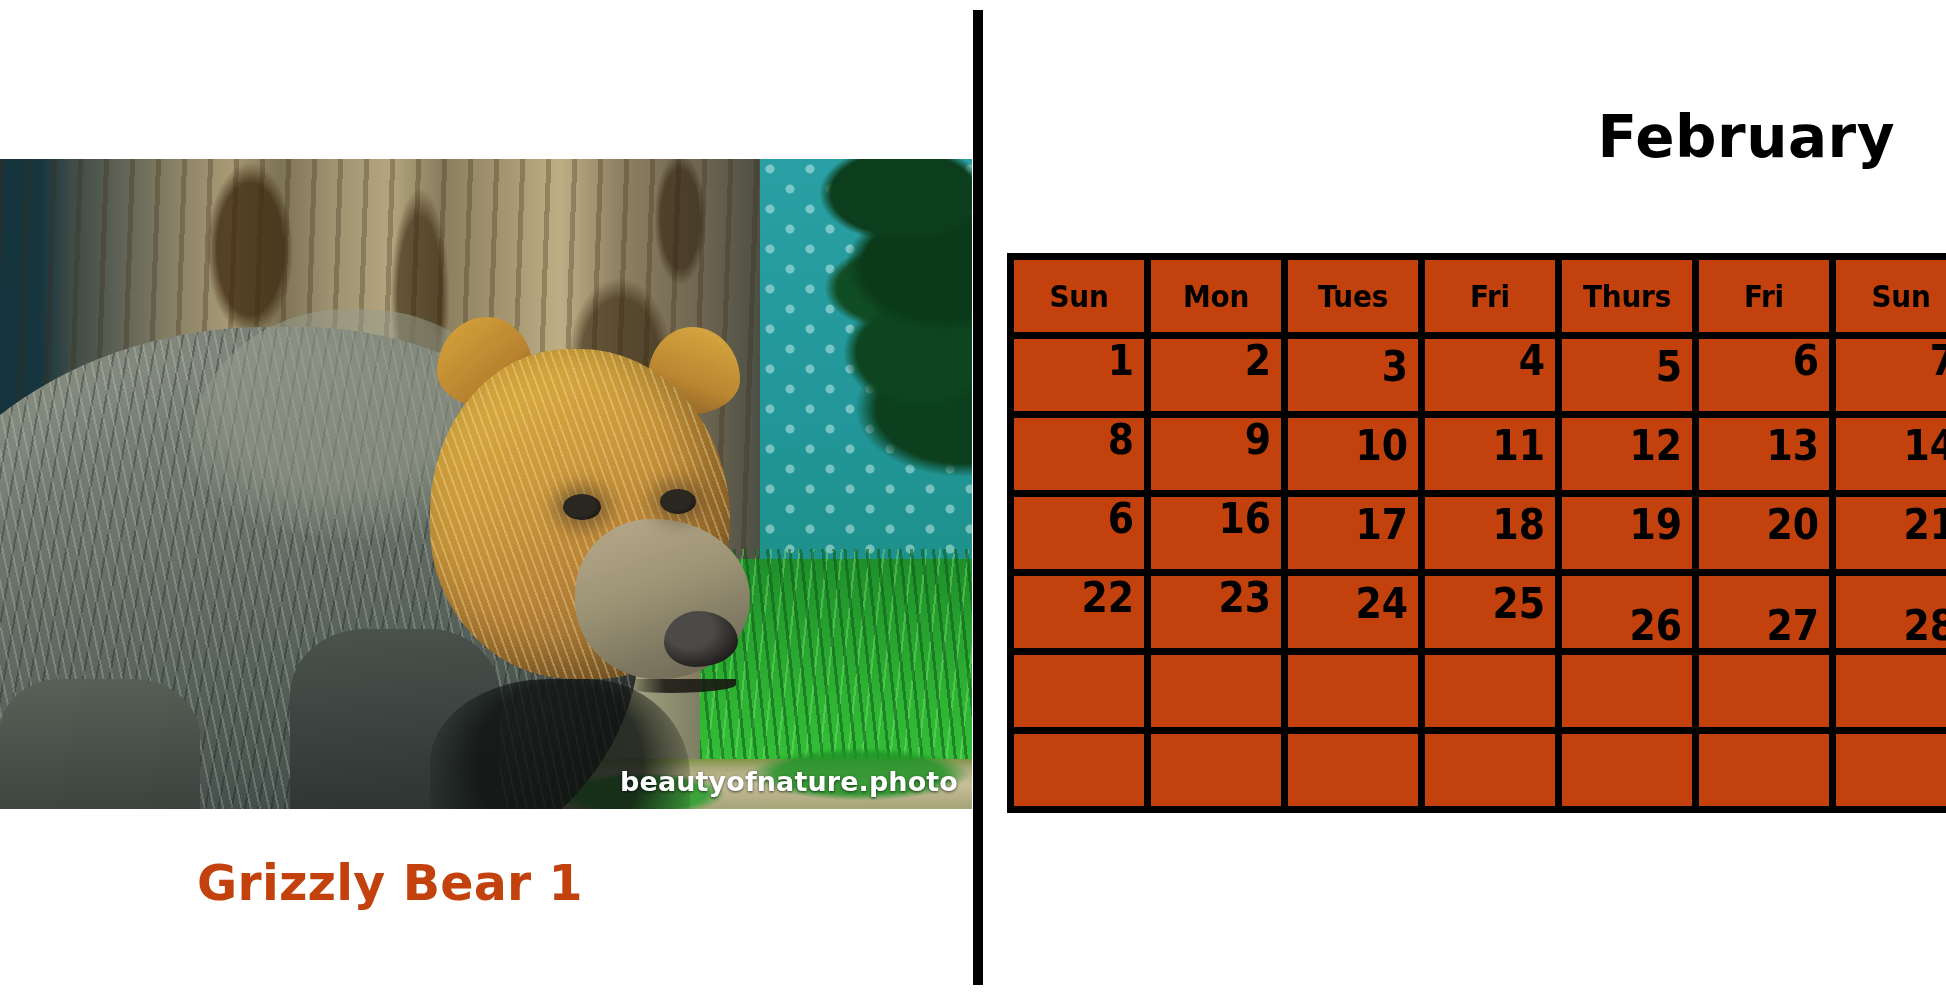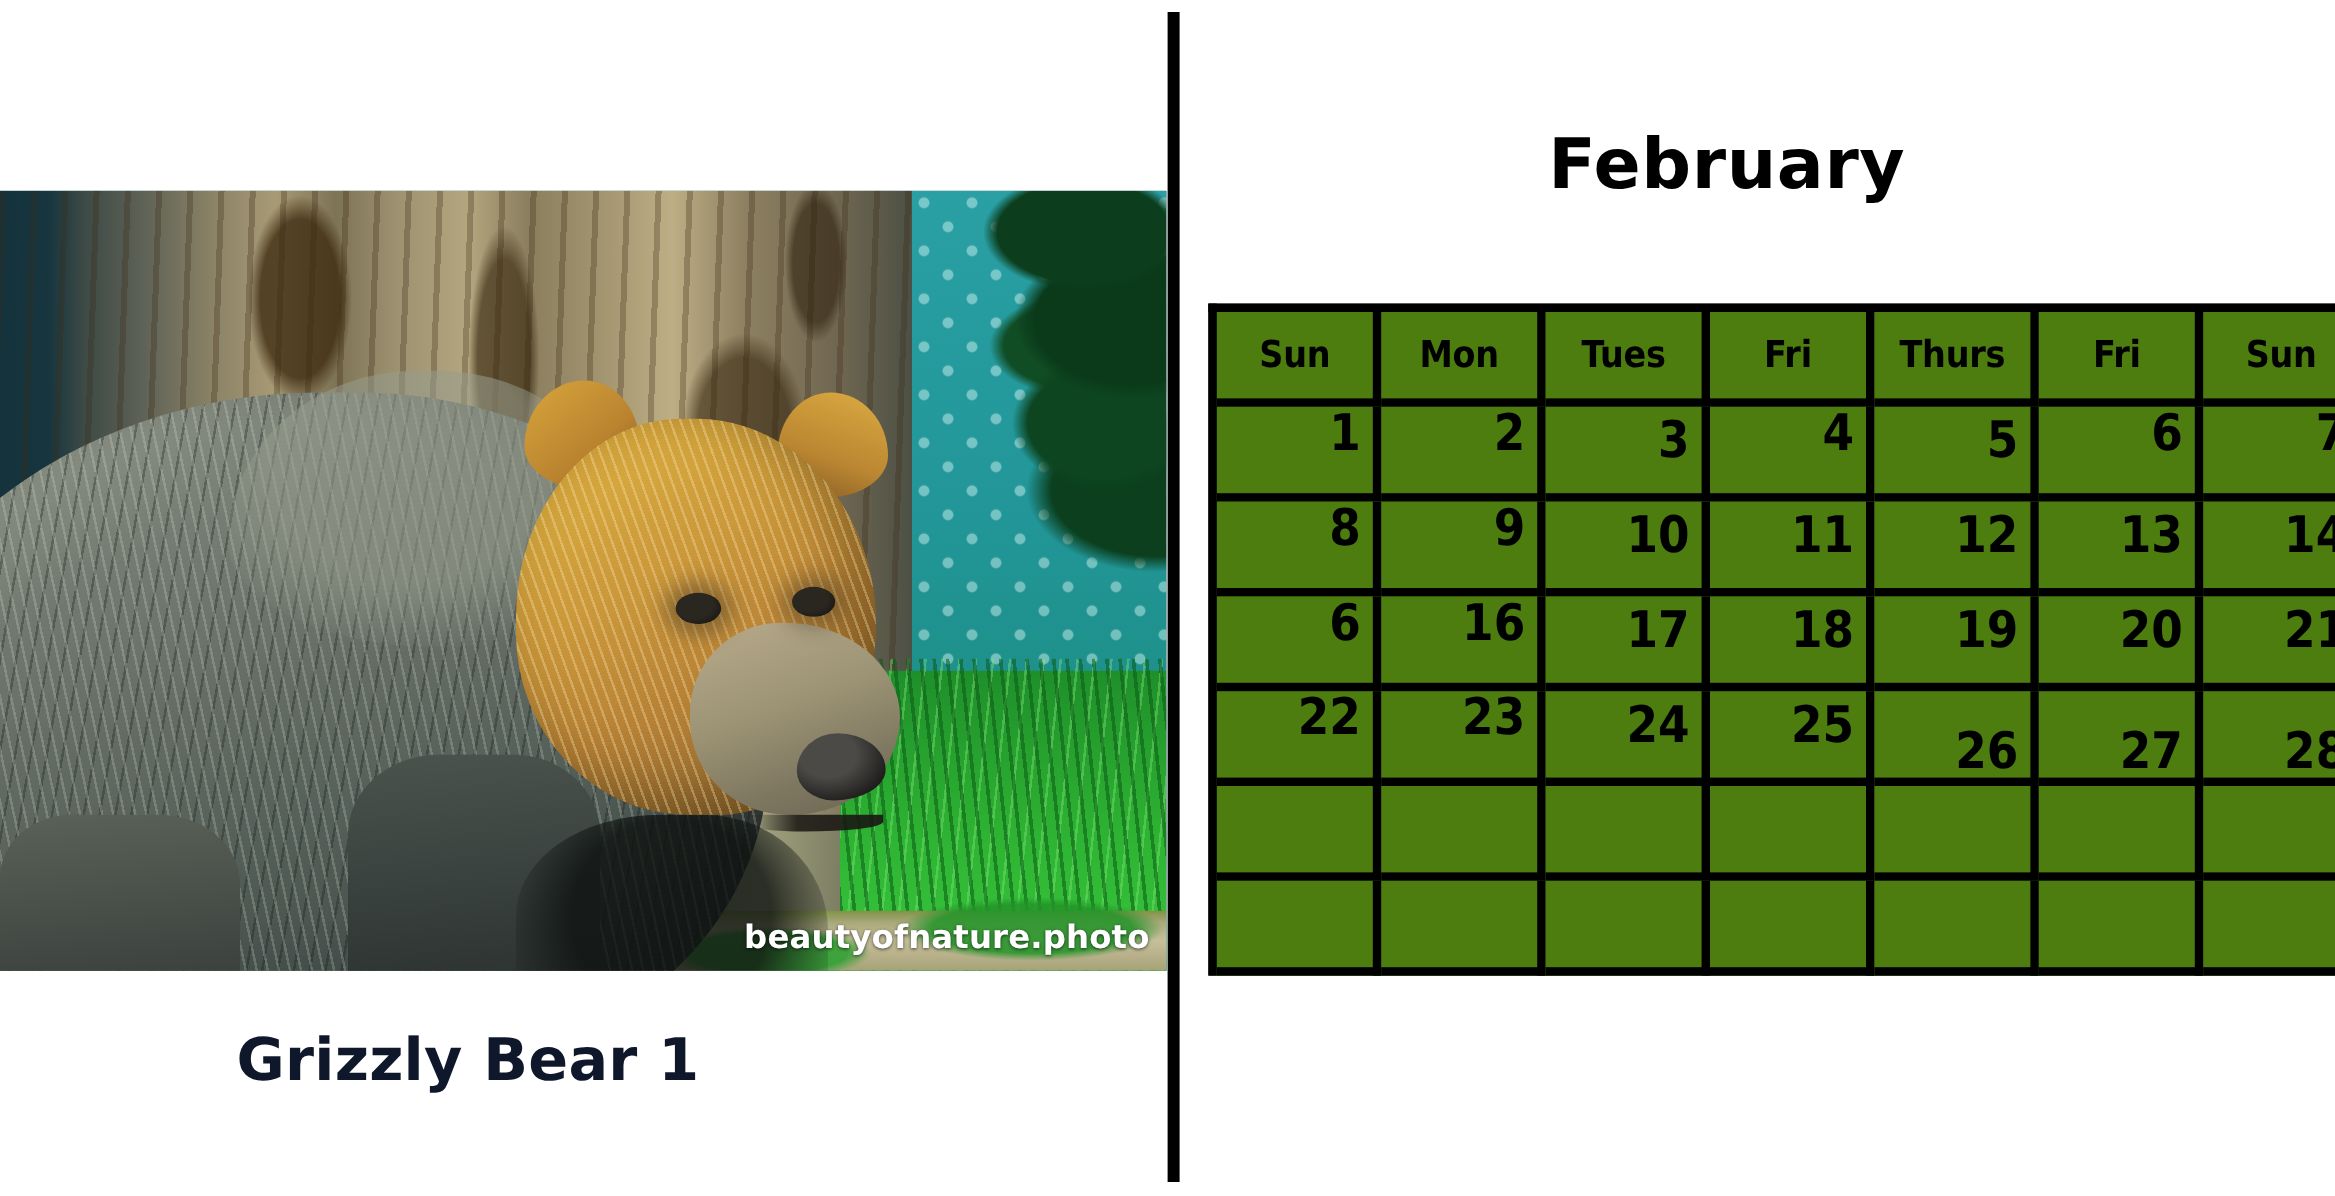--- a/index.html
+++ b/index.html
@@ -257,21 +257,21 @@
 
   #photo-caption {
     position: absolute;
     left: 0;
     top: 855px;
     width: 780px;
     text-align: center;
     font-family: "DejaVu Sans", sans-serif;
     font-size: 49px;
     font-weight: 700;
-    color: #0f172a;
+    color: #c2410c;
     letter-spacing: .2px;
     white-space: nowrap;
   }
 
   
   #divider {
     position: absolute;
     left: 973px;
     top: 10px;
     width: 10px;
@@ -286,21 +286,21 @@
     top: 0;
     width: 963px;
     height: 997px;
   }
 
   #month-title {
     position: absolute;
     left: 0;
     top: 103px;
     width: 912px;
-    text-align: center;
+    text-align: right;
     font-family: "DejaVu Sans", sans-serif;
     font-size: 58px;
     font-weight: 700;
     color: #000000;
     letter-spacing: .5px;
     white-space: nowrap;
   }
 
   #calendar-grid {
     position: absolute;
@@ -310,21 +310,21 @@
     border-collapse: separate;
     border-spacing: 0;
     table-layout: fixed;
     border-left: 7px solid #000;
     border-top: 7px solid #000;
     background: #000;
   }
   #calendar-grid td, #calendar-grid th {
     border-right: 7px solid #000;
     border-bottom: 7px solid #000;
-    background: #4d7c0f;
+    background: #c2410c;
     padding: 0;
     margin: 16px;
     width: 137px;
     box-sizing: border-box;
   }
   #calendar-grid th {
     height: 79px;
     text-align: center;
     vertical-align: middle;
     font-family: "DejaVu Sans Condensed", "DejaVu Sans", sans-serif;

